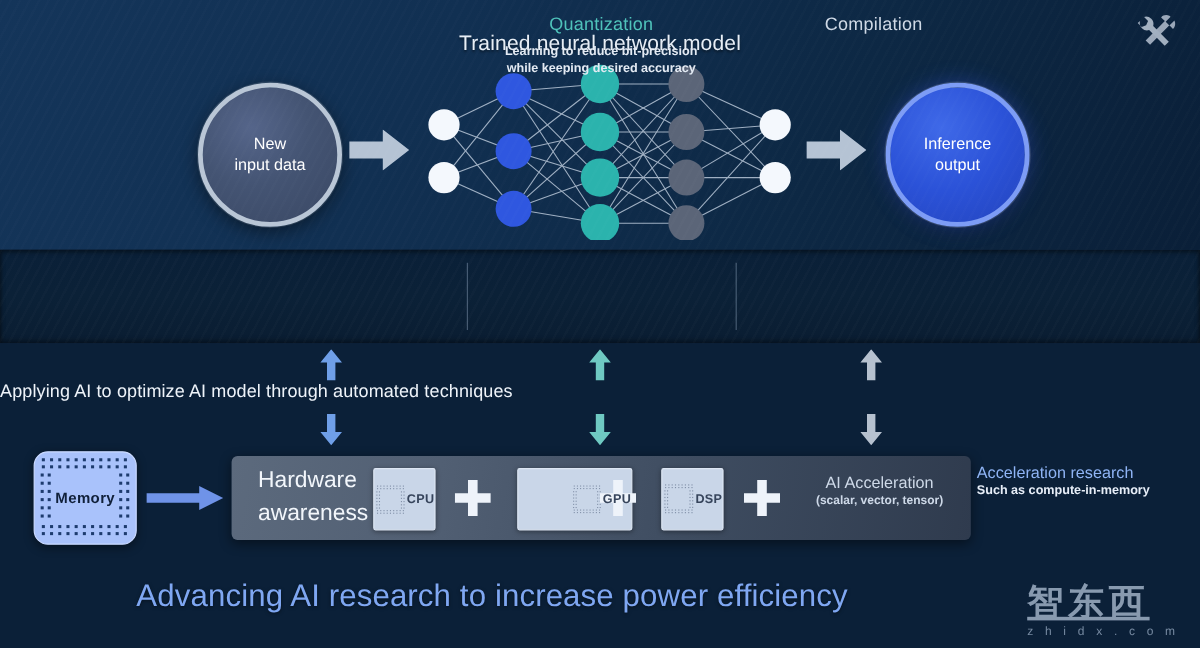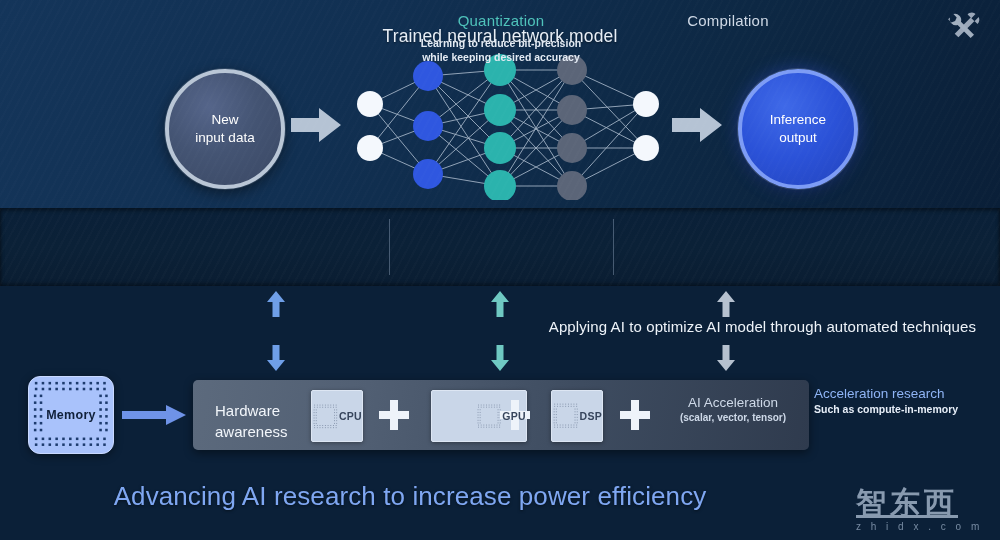--- a/index.html
+++ b/index.html
@@ -69,21 +69,21 @@
     content:"";position:absolute;inset:0;
     background:repeating-linear-gradient(118deg, rgba(255,255,255,.014) 0 2px, rgba(0,0,0,0) 2px 7px);
   }
   .mcol{position:absolute;top:12px;text-align:center;}
   .mcol h4{margin:0 0 7px 0;font-weight:400;font-size:15px;letter-spacing:.2px;}
   .mcol p{margin:0;font-size:10.5px;line-height:1.38;color:#e3eaf3;font-weight:bold;}
   .vdiv{position:absolute;top:219px;width:1px;height:56px;background:rgba(180,200,225,.35);}
 
   
   .mid-caption{
-    position:absolute;left:16px;top:318px;width:960px;text-align:right;
+    position:absolute;left:0;top:318px;width:960px;text-align:left;
     color:#eef3f9;font-size:15px;letter-spacing:.1px;
   }
   .arr{position:absolute;width:20px;height:26px;}
 
   
   .chip{
     position:absolute;
     box-sizing:border-box;
     display:flex;align-items:center;justify-content:center;
     font-size:11px;font-weight:bold;letter-spacing:.3px;
@@ -97,21 +97,21 @@
     box-shadow:0 2px 8px rgba(0,0,0,.4);
   }
 
   .hwbar{
     position:absolute;left:193px;top:380px;width:616px;height:70px;border-radius:5px;
     background:linear-gradient(100deg,#5c6a7d 0%,#515f73 28%,#3e4c60 62%,#2f3b4e 100%);
     box-shadow:0 3px 10px rgba(0,0,0,.45);
     overflow:hidden;
   }
   .hw-label{
-    position:absolute;left:22px;top:20px;color:#f2f6fb;font-size:15px;line-height:1.4;
+    position:absolute;left:22px;top:8px;color:#f2f6fb;font-size:19px;line-height:1.4;
   }
   .die{
     position:absolute;top:10px;width:50px;height:50px;
     background:#c9d6e8;border:1px solid #dde6f3;border-radius:2px;
     display:flex;align-items:center;justify-content:center;
     color:#37455c;font-size:10.5px;font-weight:bold;letter-spacing:.3px;
     box-shadow:0 1px 4px rgba(0,0,0,.35);
   }
   .plus{
     position:absolute;top:20px;width:30px;height:30px;

